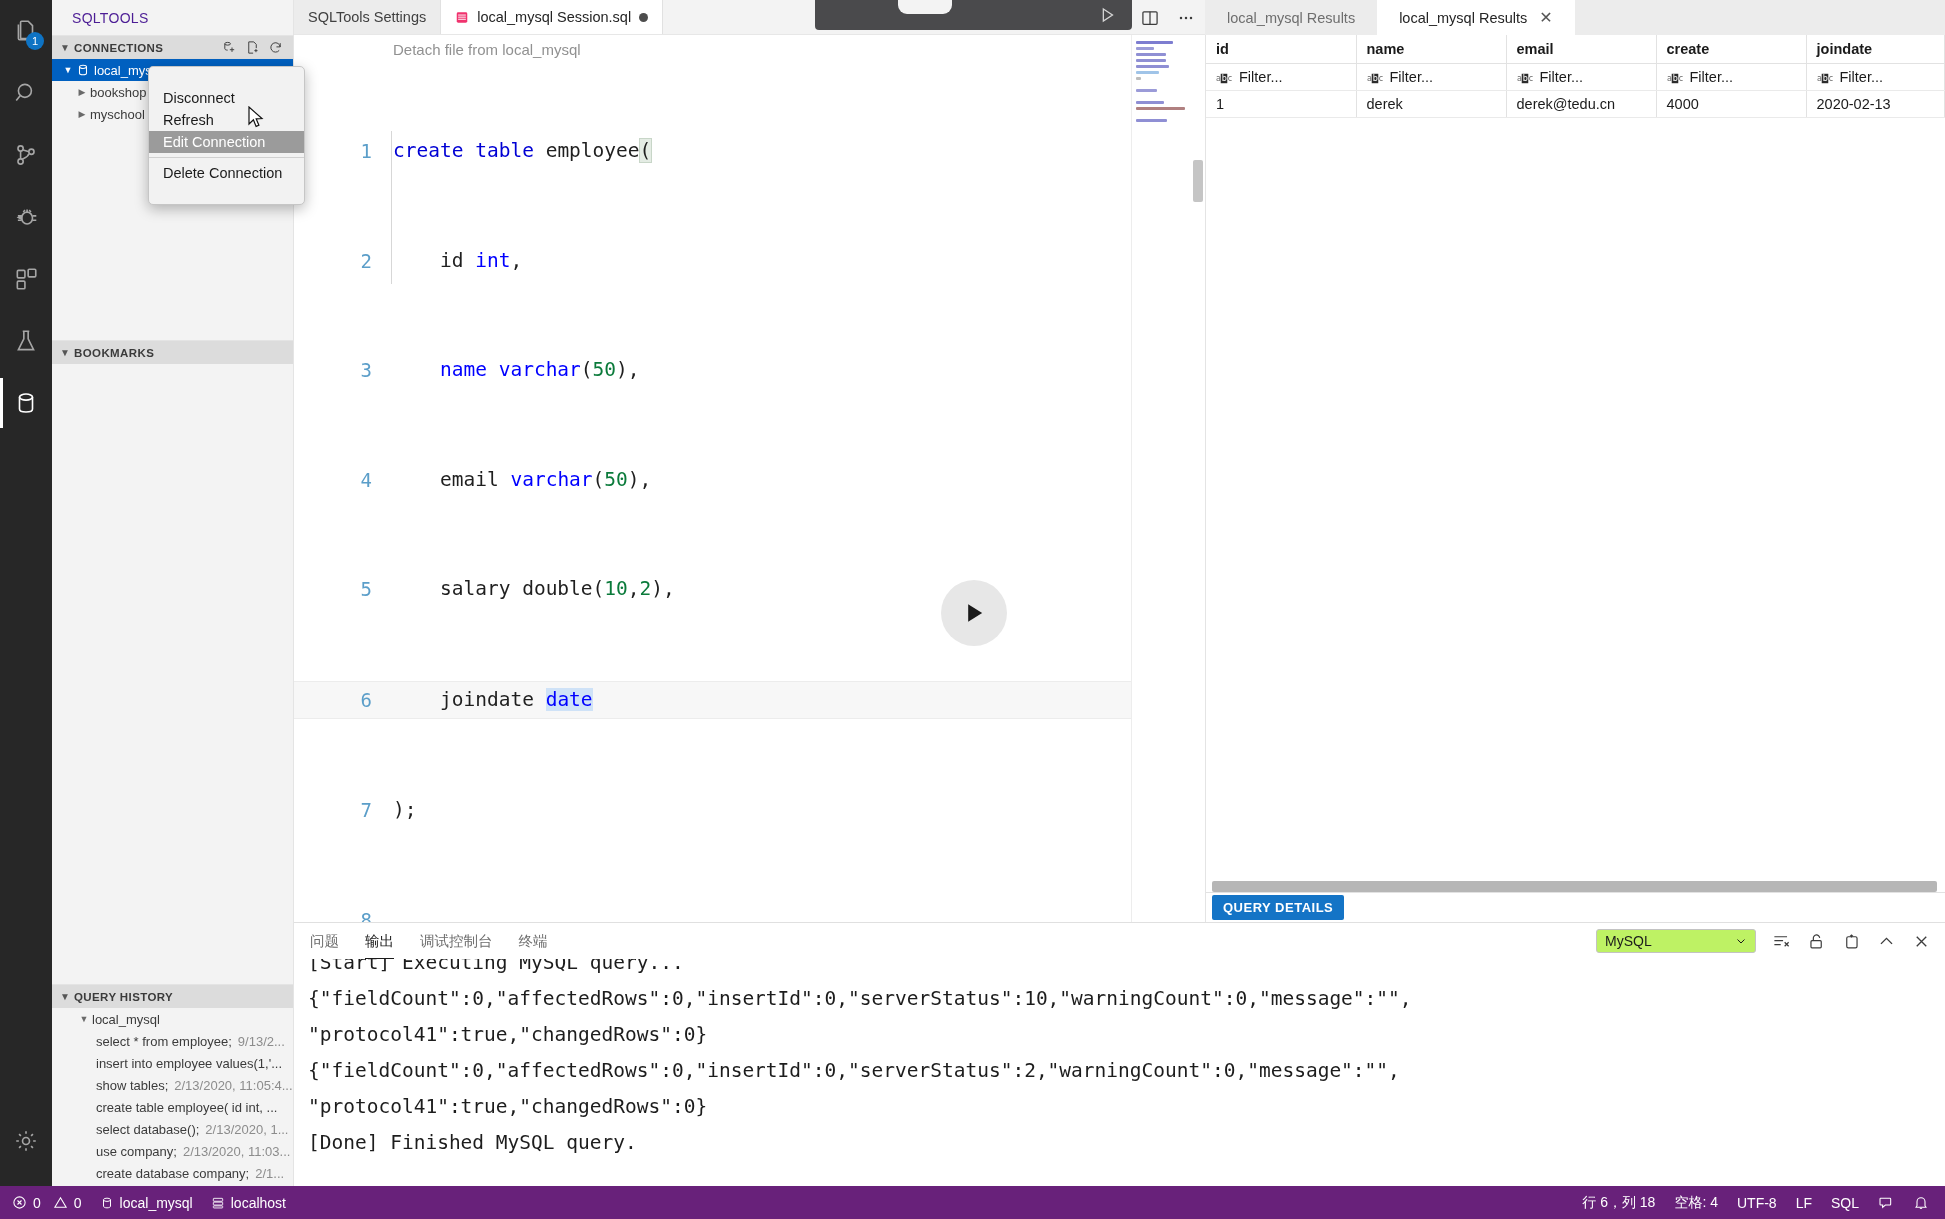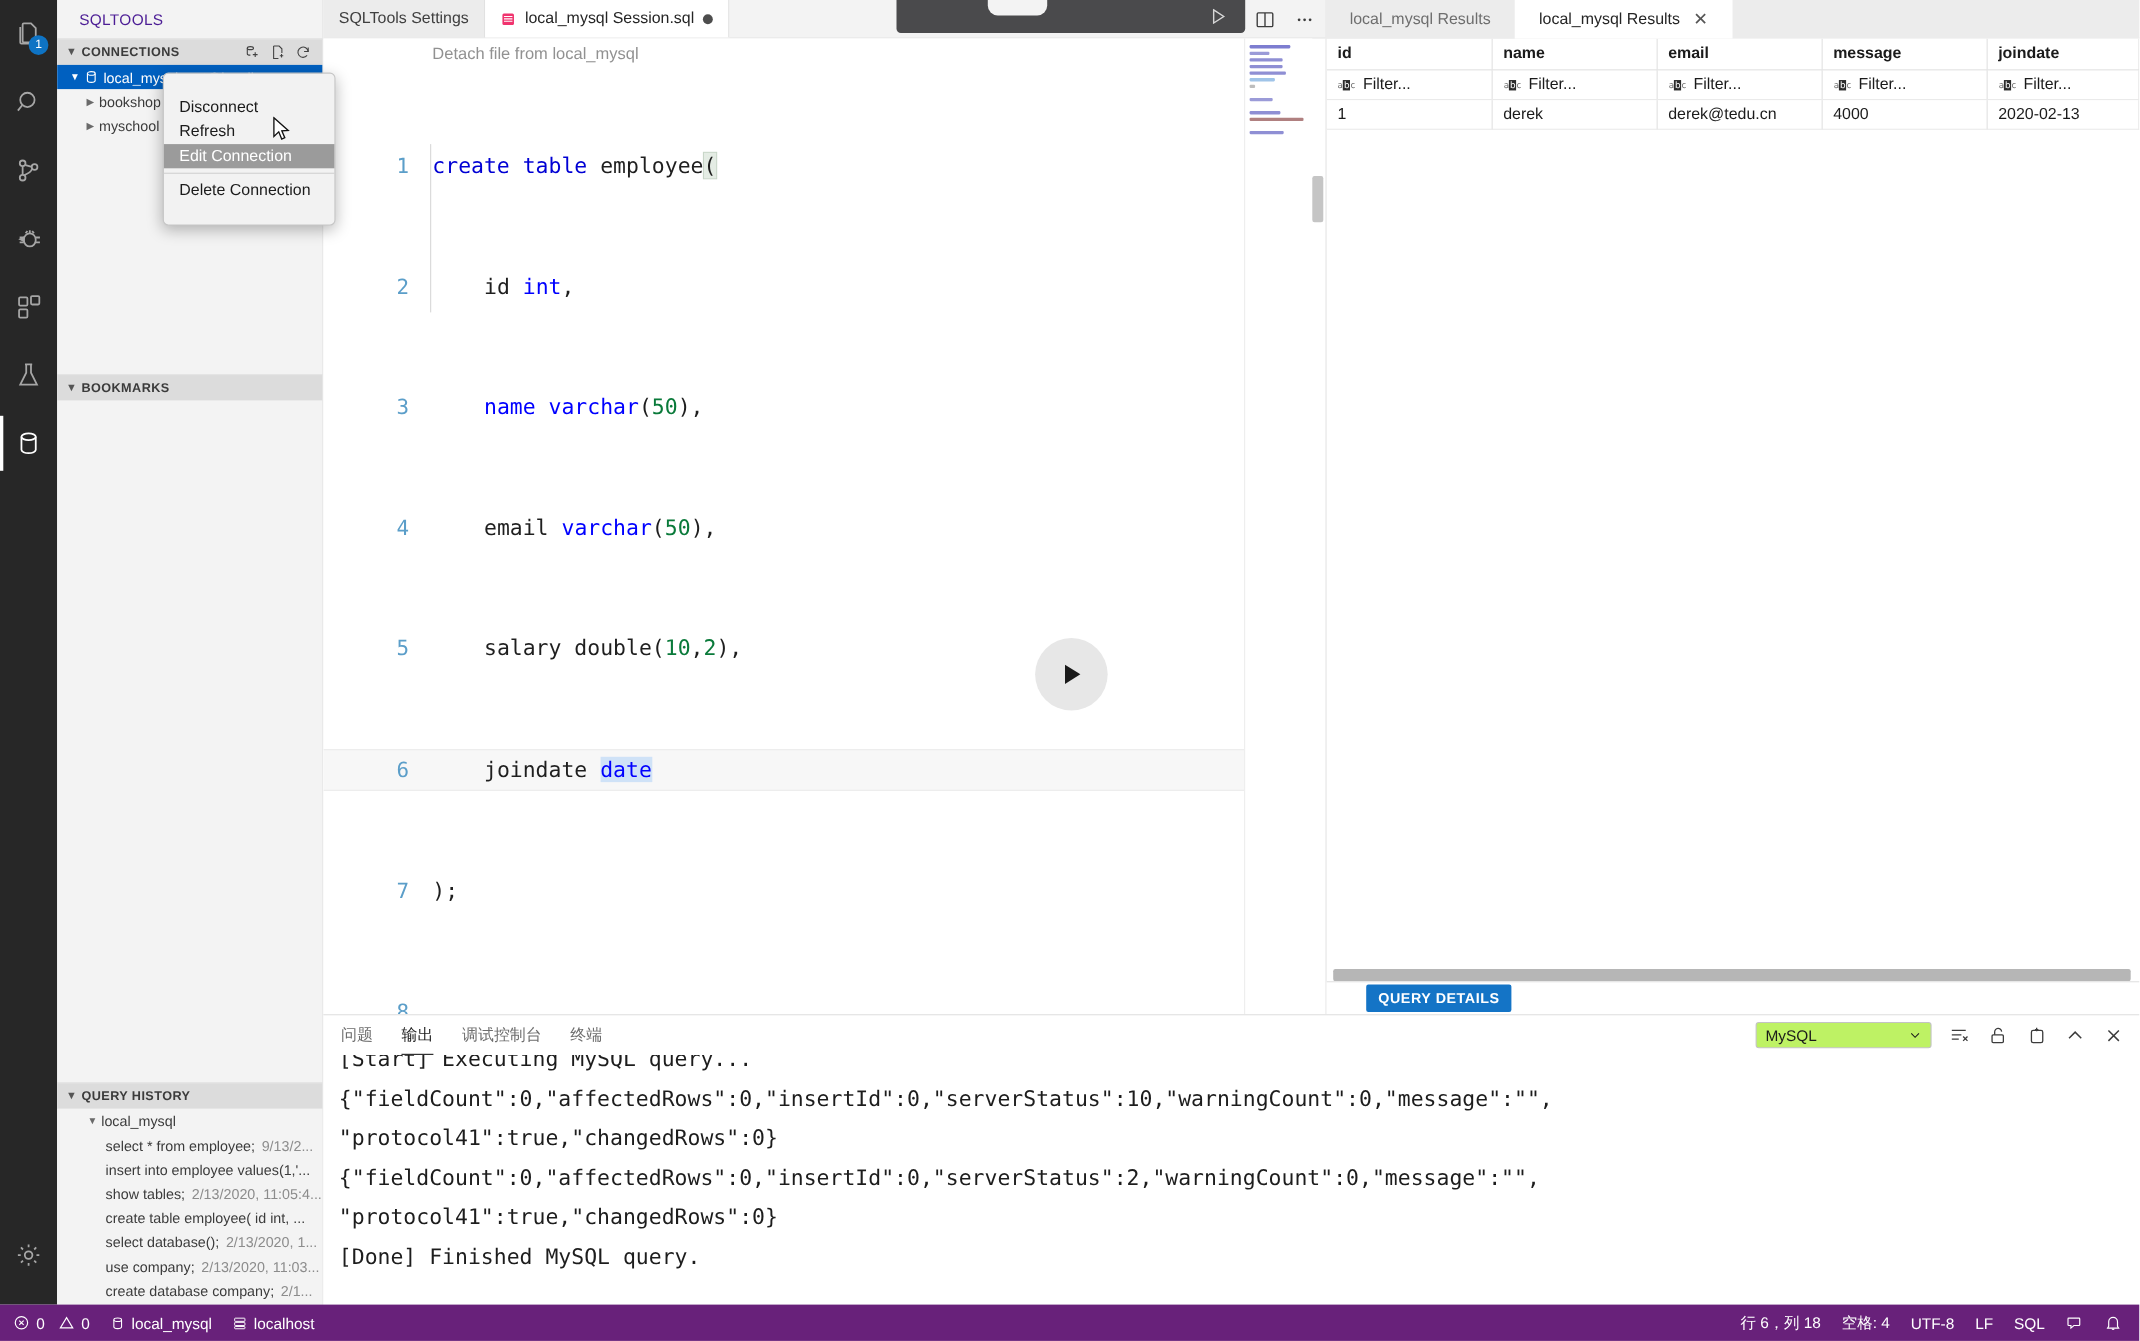--- a/index.html
+++ b/index.html
@@ -206,21 +206,21 @@
   }
   .res-bottom-scroll {
     position: absolute; left: 6px; right: 8px; bottom: 30px; height: 11px; background: #b6b6b6; border-radius: 2px;
   }
   .qd-bar {
     position: absolute; left: 0; right: 0; bottom: 0; height: 30px; background: #ffffff;
     border-top: 1px solid #e2e2e2; display: flex; align-items: center; padding-left: 6px;
   }
   .qd-btn {
     background: #1474c6; color: #ffffff; font-size: 13px; font-weight: bold; letter-spacing: .5px;
-    padding: 5px 11px; border: none; border-radius: 2px; margin-left: 30px;
+    padding: 5px 11px; border: none; border-radius: 2px;
   }
 
   
   .panel {
     position: absolute; left: 294px; top: 922px; right: 0; height: 336px;
     background: #ffffff; border-top: 1px solid #e0e0e0;
   }
   .panel-tabs { height: 36px; display: flex; align-items: center; padding-left: 16px; gap: 26px; }
   .panel-tab { font-size: 14.5px; color: #6d6d6d; height: 36px; line-height: 36px; }
   .panel-tab.active { color: #1b1b1b; border-bottom: 1px solid #1b1b1b; }
@@ -555,21 +555,21 @@
             <col style="width:150px">
             <col style="width:150px">
             <col style="width:150px">
             <col style="width:auto">
         </colgroup>
         <thead>
           <tr>
             <th>id</th>
             <th>name</th>
             <th>email</th>
-            <th>message</th>
+            <th>create</th>
             <th>joindate</th>
           </tr>
         </thead>
         <tbody>
           <tr>
             <td class="filter-cell">
               <span class="abc-ico">
                 <svg width="16" height="13" viewBox="0 0 22 14">
                   <text x="0" y="11" font-size="11" font-family="DejaVu Sans, sans-serif" fill="#6b6b6b">a</text>
                   <rect x="6.5" y="0.5" width="9" height="13" fill="#2b2b2b"></rect>

